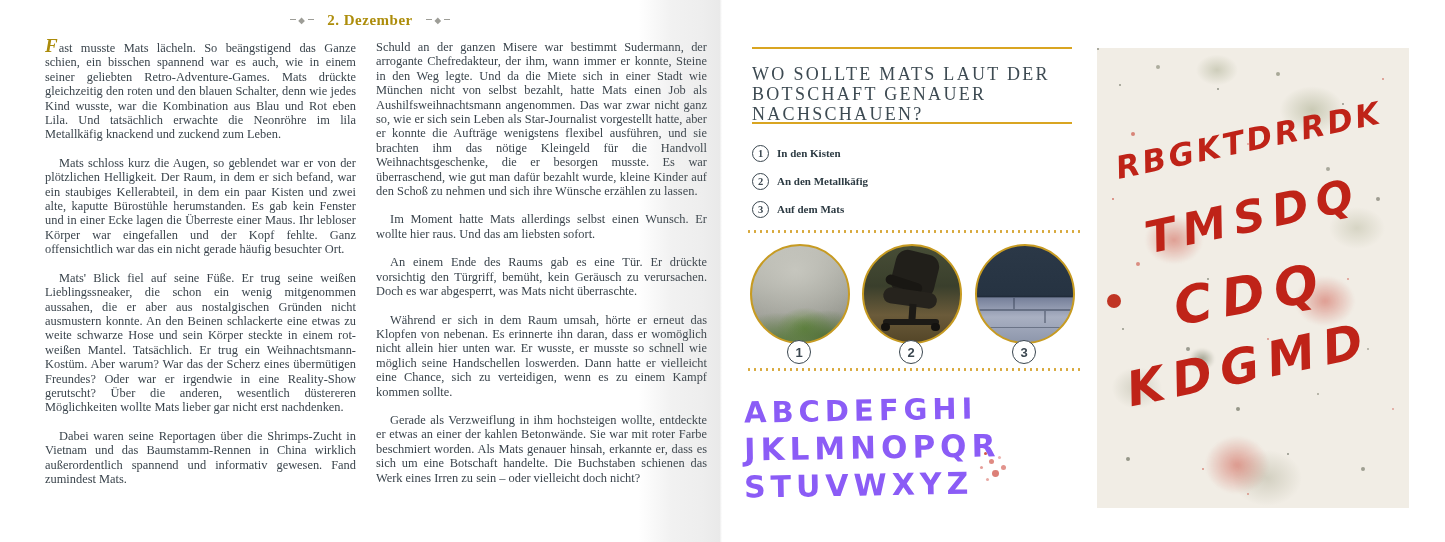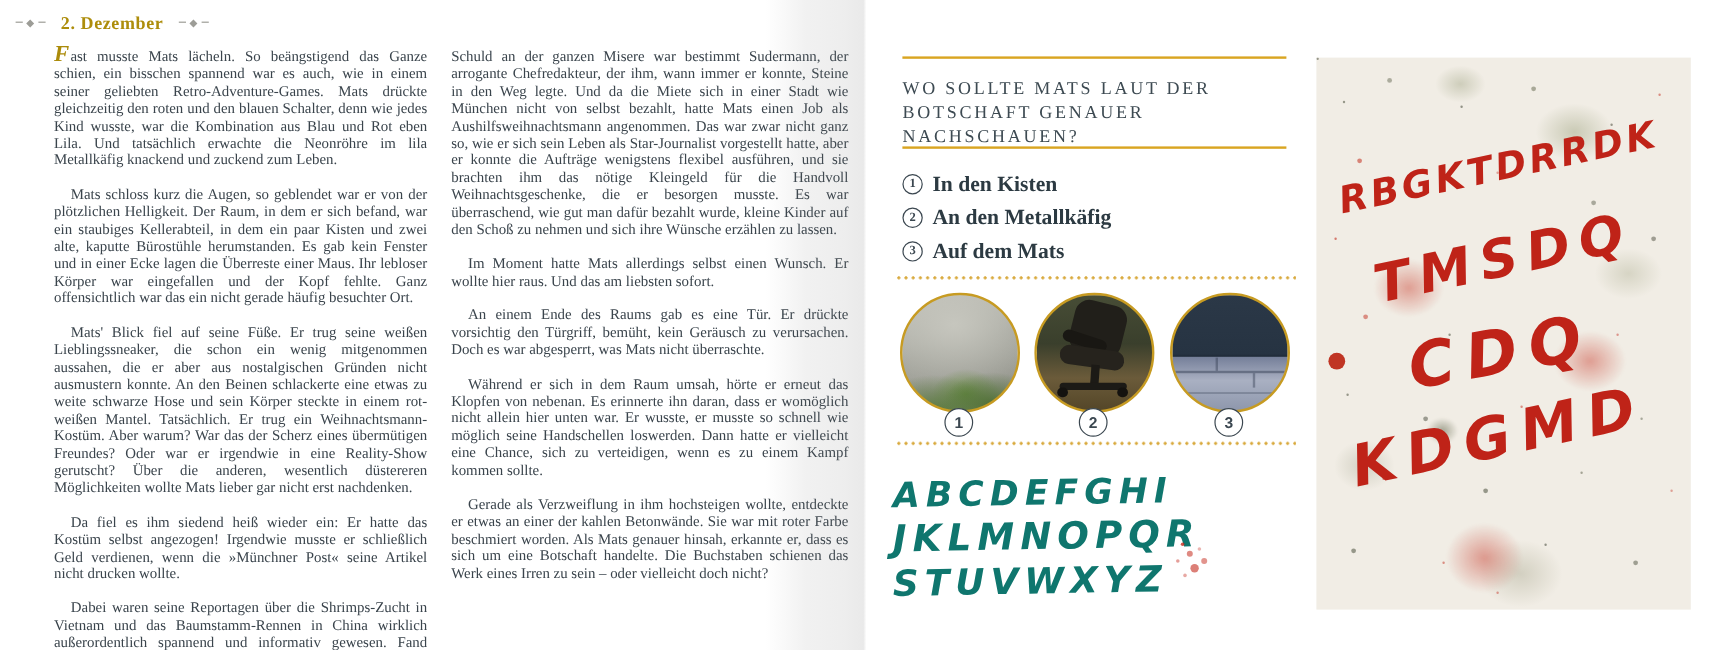--- a/index.html
+++ b/index.html
@@ -3,21 +3,21 @@
 <meta charset="utf-8">
 <style>
   html,body{margin:0;padding:0;}
   body{
     width:1445px;height:542px;position:relative;overflow:hidden;
     background:#ffffff;
     font-family:"Liberation Serif", serif;
   }
   
   .day-header{
-    position:absolute;left:0;top:12px;width:740px;
+    position:absolute;left:0;top:12px;width:740px;text-align:center;
     color:#ad8d0b;font-weight:bold;font-size:15px;letter-spacing:.5px;
   }
   .orn{display:inline-block;color:#9d9d97;font-size:8px;vertical-align:2px;margin:0 10px;}
   .orn .dash{display:inline-block;width:6px;height:1px;background:#9d9d97;vertical-align:3px;margin:0 3px;}
   .story-col{
     position:absolute;top:40px;color:#3a444c;
     font-size:12.4px;line-height:14.4px;text-align:justify;
   }
   .story-col p{margin:0 0 14px 0;text-indent:14px;}
   .story-col p.first{text-indent:0;}
@@ -31,34 +31,34 @@
   .gutter{
     position:absolute;left:638px;top:0;width:84px;height:542px;
     background:linear-gradient(to right, rgba(120,120,120,0) 0%, rgba(120,120,120,.10) 40%, rgba(120,120,120,.13) 78%, rgba(120,120,120,.16) 97%, rgba(120,120,120,0) 100%);
   }
   
   .rule{position:absolute;height:2px;background:#d9a521;}
   .rule-top{left:752px;top:47px;width:320px;}
   .rule-mid{left:752px;top:122px;width:320px;}
   .question{
     position:absolute;left:752px;top:64px;width:330px;
-    color:#3d4a52;font-size:15px;letter-spacing:2.3px;line-height:20px;
+    color:#3d4a52;font-size:18px;letter-spacing:2.3px;line-height:20px;
     font-weight:normal;
   }
   .option{
     position:absolute;left:752px;height:20px;display:flex;align-items:center;gap:8px;
     color:#2c3a42;cursor:pointer;
   }
   .opt-1{top:143px;} .opt-2{top:171px;} .opt-3{top:199px;}
   .num-badge{
     display:inline-flex;align-items:center;justify-content:center;
     width:15px;height:15px;border:1.4px solid #3b4750;border-radius:50%;
     font-size:10.5px;font-weight:bold;color:#3b4750;flex:0 0 auto;
   }
-  .opt-label{font-size:18px;font-weight:bold;}
+  .opt-label{font-size:11px;font-weight:bold;}
   
   .dotted{
     position:absolute;left:746px;width:334px;height:3px;
     background-image:radial-gradient(circle, #d8a93c 1.1px, rgba(216,169,60,0) 1.4px);
     background-size:6px 3px;background-repeat:repeat-x;
   }
   .dot-top{top:230px;} .dot-bottom{top:368px;}
   .photo{
     position:absolute;top:244px;width:96px;height:96px;border-radius:50%;
     border:2.5px solid #c79b22;overflow:hidden;cursor:pointer;
@@ -87,21 +87,21 @@
   .tv1{left:38%;top:54%;} .tv2{left:70%;top:68%;}
   .photo-num{
     position:absolute;top:340px;width:22px;height:22px;border:1.8px solid #3b4750;border-radius:50%;
     display:flex;align-items:center;justify-content:center;background:#fff;
     font-size:13px;font-weight:bold;color:#3b4750;font-family:"Liberation Sans",sans-serif;
   }
   .pn-1{left:787px;} .pn-2{left:899px;} .pn-3{left:1012px;}
   
   .alphabet{
     position:absolute;left:744px;top:392px;width:300px;
-    color:#0f766e;font-family:"DejaVu Sans",sans-serif;font-weight:bold;font-style:italic;
+    color:#8b5cf6;font-family:"DejaVu Sans",sans-serif;font-weight:bold;
   }
   .alpha-line{letter-spacing:5px;transform:rotate(-1deg);}
   .al-1{font-size:29px;line-height:36px;}
   .al-2{font-size:31px;line-height:38px;}
   .al-3{font-size:30px;line-height:38px;}
   .alpha-splat{
     position:absolute;left:984px;top:452px;width:3px;height:3px;border-radius:50%;background:rgba(197,41,28,.8);
     box-shadow:6px 8px 0 1px rgba(197,41,28,.55), -4px 14px 0 0 rgba(197,41,28,.45),
       10px 20px 0 2px rgba(197,41,28,.6), 2px 26px 0 0 rgba(197,41,28,.4),
       14px 4px 0 0 rgba(197,41,28,.35), 18px 14px 0 1px rgba(197,41,28,.5);
@@ -145,21 +145,20 @@
 <body>
 
 <div class="day-header">
   <span class="orn"><span class="dash"></span>◆<span class="dash"></span></span><span>2. Dezember</span><span class="orn"><span class="dash"></span>◆<span class="dash"></span></span>
 </div>
 
 <div class="story-col col-1">
   <p class="first"><span class="dropcap">F</span><span>ast musste Mats lächeln. So beängstigend das Ganze schien, ein bisschen spannend war es auch, wie in einem seiner geliebten Retro-Adventure-Games. Mats drückte gleichzeitig den roten und den blauen Schalter, denn wie jedes Kind wusste, war die Kombination aus Blau und Rot eben Lila. Und tatsächlich erwachte die Neonröhre im lila Metallkäfig knackend und zuckend zum Leben.</span></p>
   <p>Mats schloss kurz die Augen, so geblendet war er von der plötzlichen Helligkeit. Der Raum, in dem er sich befand, war ein staubiges Kellerabteil, in dem ein paar Kisten und zwei alte, kaputte Bürostühle herumstanden. Es gab kein Fenster und in einer Ecke lagen die Überreste einer Maus. Ihr lebloser Körper war eingefallen und der Kopf fehlte. Ganz offensichtlich war das ein nicht gerade häufig besuchter Ort.</p>
   <p>Mats' Blick fiel auf seine Füße. Er trug seine weißen Lieblingssneaker, die schon ein wenig mitgenommen aussahen, die er aber aus nostalgischen Gründen nicht ausmustern konnte. An den Beinen schlackerte eine etwas zu weite schwarze Hose und sein Körper steckte in einem rot-weißen Mantel. Tatsächlich. Er trug ein Weihnachtsmann-Kostüm. Aber warum? War das der Scherz eines übermütigen Freundes? Oder war er irgendwie in eine Reality-Show gerutscht? Über die anderen, wesentlich düstereren Möglichkeiten wollte Mats lieber gar nicht erst nachdenken.</p>
-  <p>Da fiel es ihm siedend heiß wieder ein: Er hatte das Kostüm selbst angezogen! Irgendwie musste er schließlich Geld verdienen, wenn die »Münchner Post« seine Artikel nicht drucken wollte.</p>
   <p>Dabei waren seine Reportagen über die Shrimps-Zucht in Vietnam und das Baumstamm-Rennen in China wirklich außerordentlich spannend und informativ gewesen. Fand zumindest Mats.</p>
 </div>
 
 <div class="story-col col-2">
   <p class="first">Schuld an der ganzen Misere war bestimmt Sudermann, der arrogante Chefredakteur, der ihm, wann immer er konnte, Steine in den Weg legte. Und da die Miete sich in einer Stadt wie München nicht von selbst bezahlt, hatte Mats einen Job als Aushilfsweihnachtsmann angenommen. Das war zwar nicht ganz so, wie er sich sein Leben als Star-Journalist vorgestellt hatte, aber er konnte die Aufträge wenigstens flexibel ausführen, und sie brachten ihm das nötige Kleingeld für die Handvoll Weihnachtsgeschenke, die er besorgen musste. Es war überraschend, wie gut man dafür bezahlt wurde, kleine Kinder auf den Schoß zu nehmen und sich ihre Wünsche erzählen zu lassen.</p>
   <p>Im Moment hatte Mats allerdings selbst einen Wunsch. Er wollte hier raus. Und das am liebsten sofort.</p>
   <p>An einem Ende des Raums gab es eine Tür. Er drückte vorsichtig den Türgriff, bemüht, kein Geräusch zu verursachen. Doch es war abgesperrt, was Mats nicht überraschte.</p>
   <p>Während er sich in dem Raum umsah, hörte er erneut das Klopfen von nebenan. Es erinnerte ihn daran, dass er womöglich nicht allein hier unten war. Er wusste, er musste so schnell wie möglich seine Handschellen loswerden. Dann hatte er vielleicht eine Chance, sich zu verteidigen, wenn es zu einem Kampf kommen sollte.</p>
   <p>Gerade als Verzweiflung in ihm hochsteigen wollte, entdeckte er etwas an einer der kahlen Betonwände. Sie war mit roter Farbe beschmiert worden. Als Mats genauer hinsah, erkannte er, dass es sich um eine Botschaft handelte. Die Buchstaben schienen das Werk eines Irren zu sein – oder vielleicht doch nicht?</p>
 </div>

